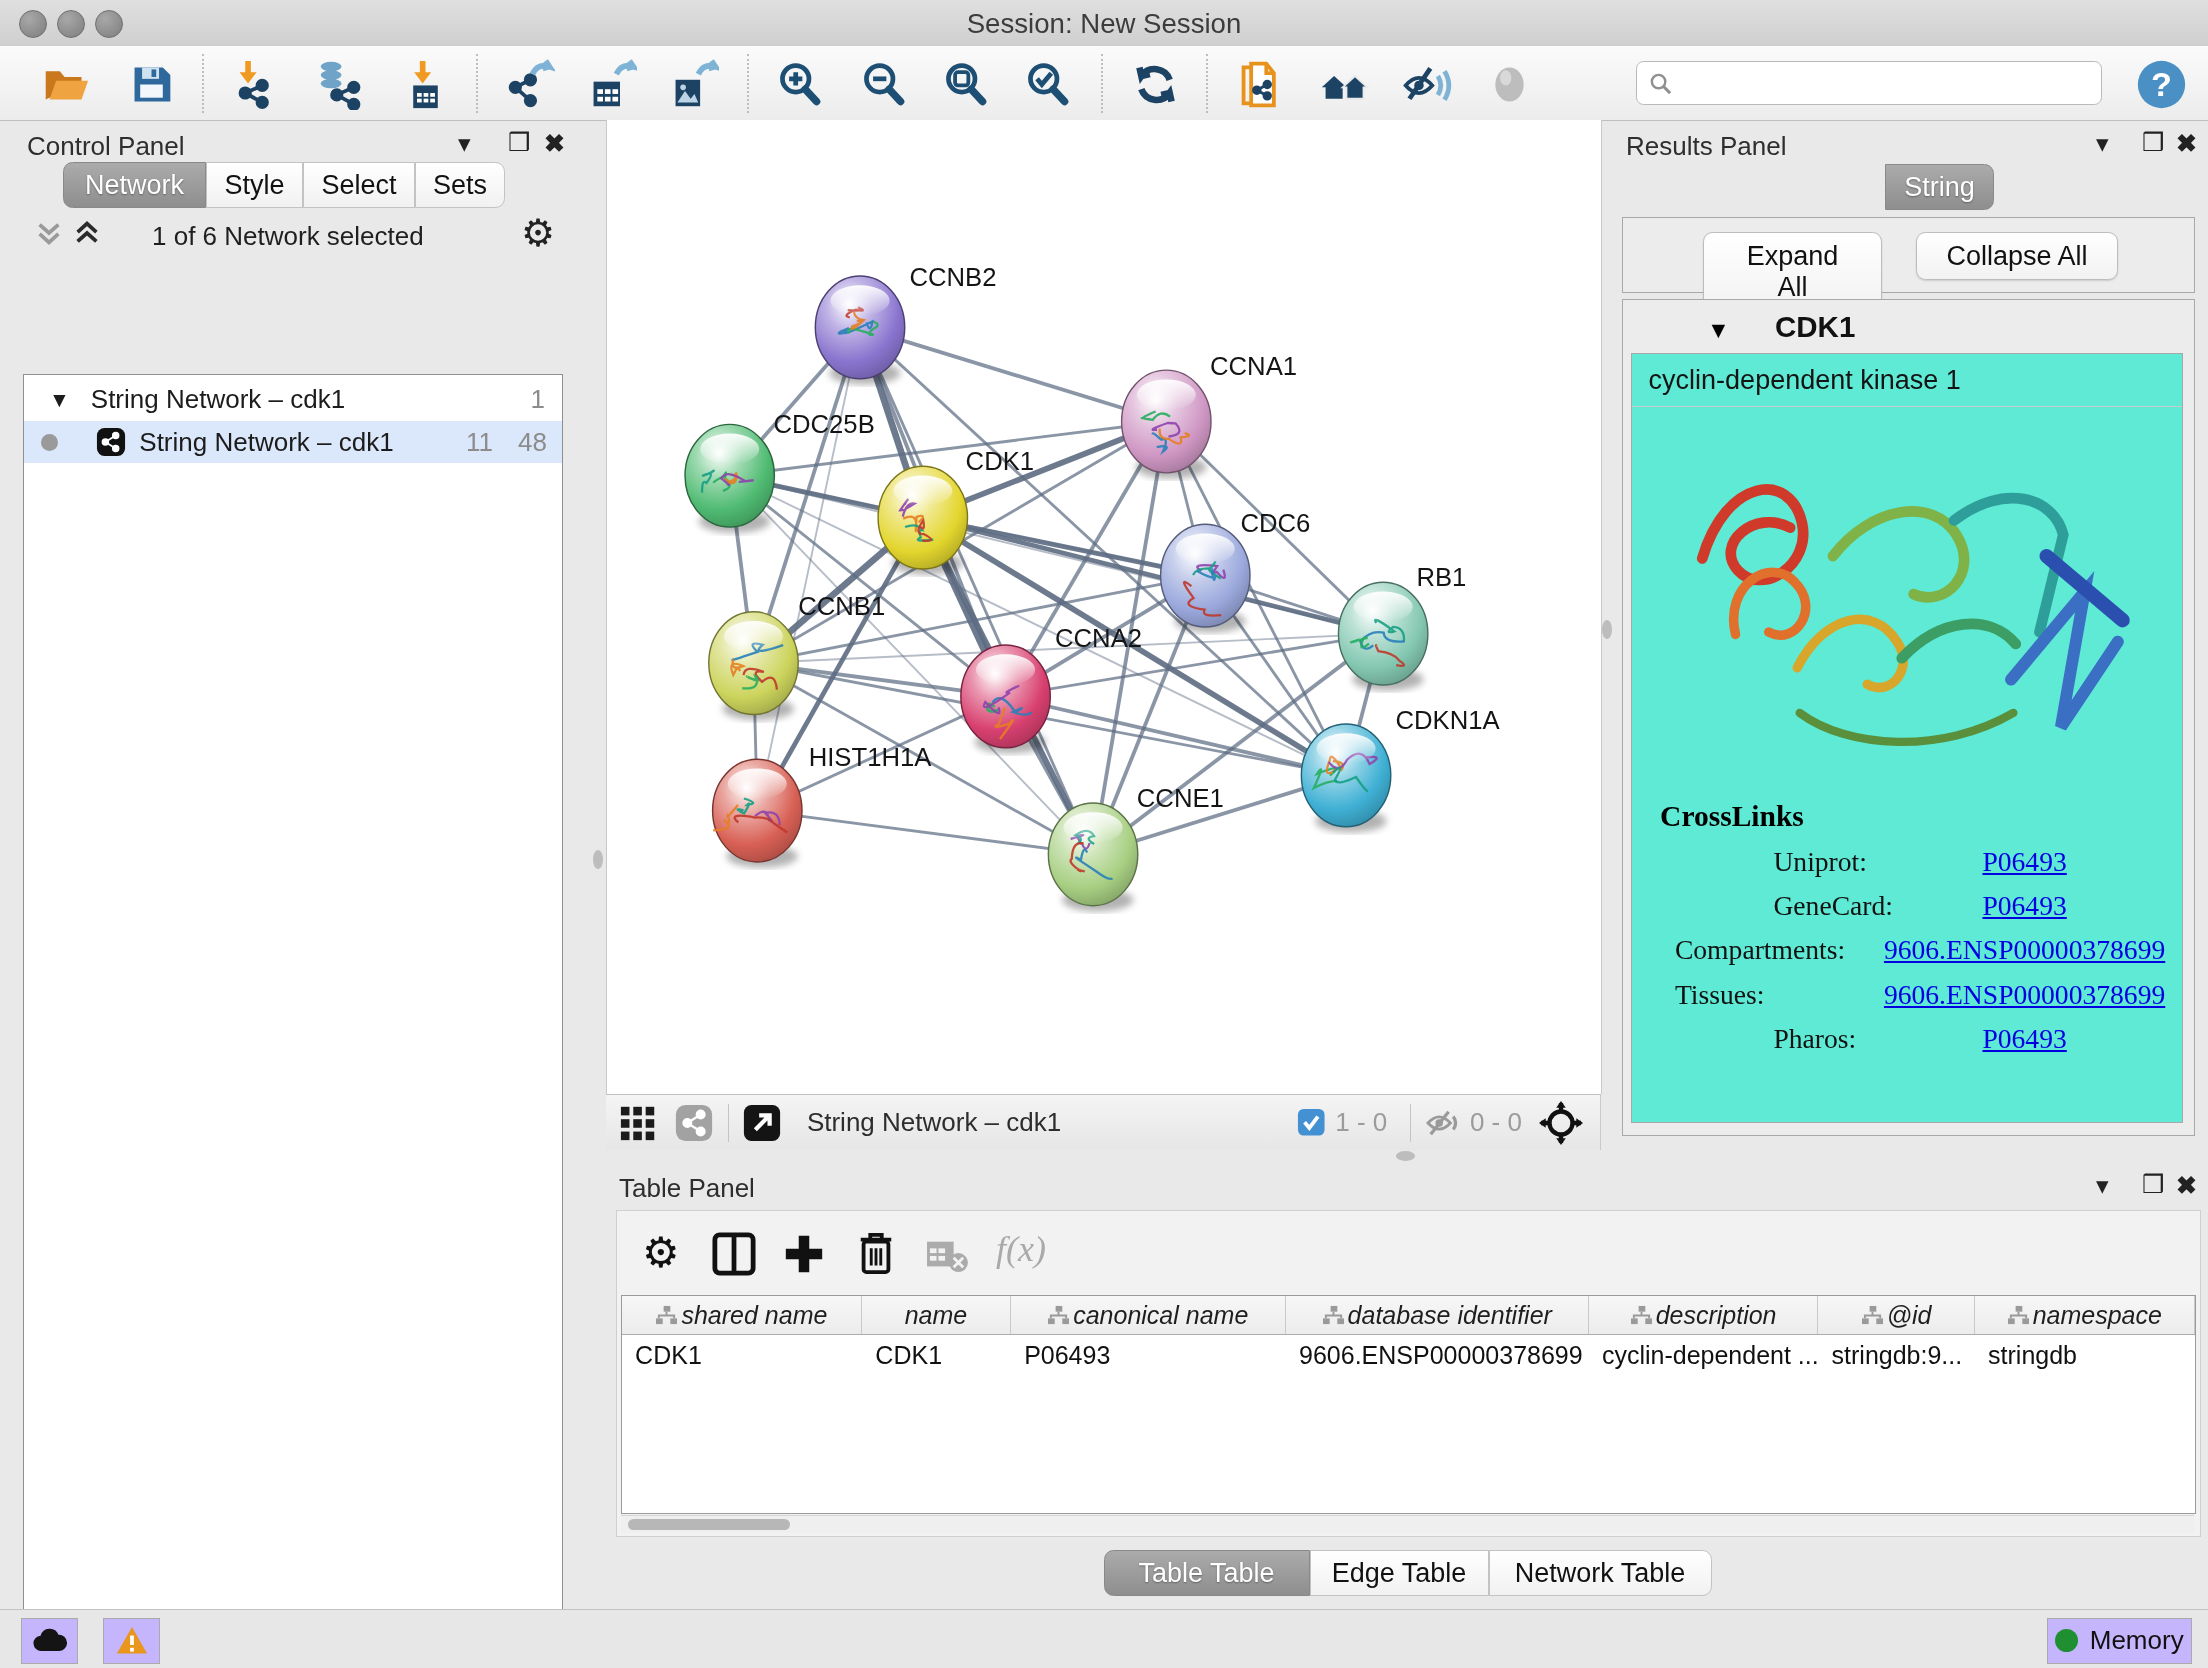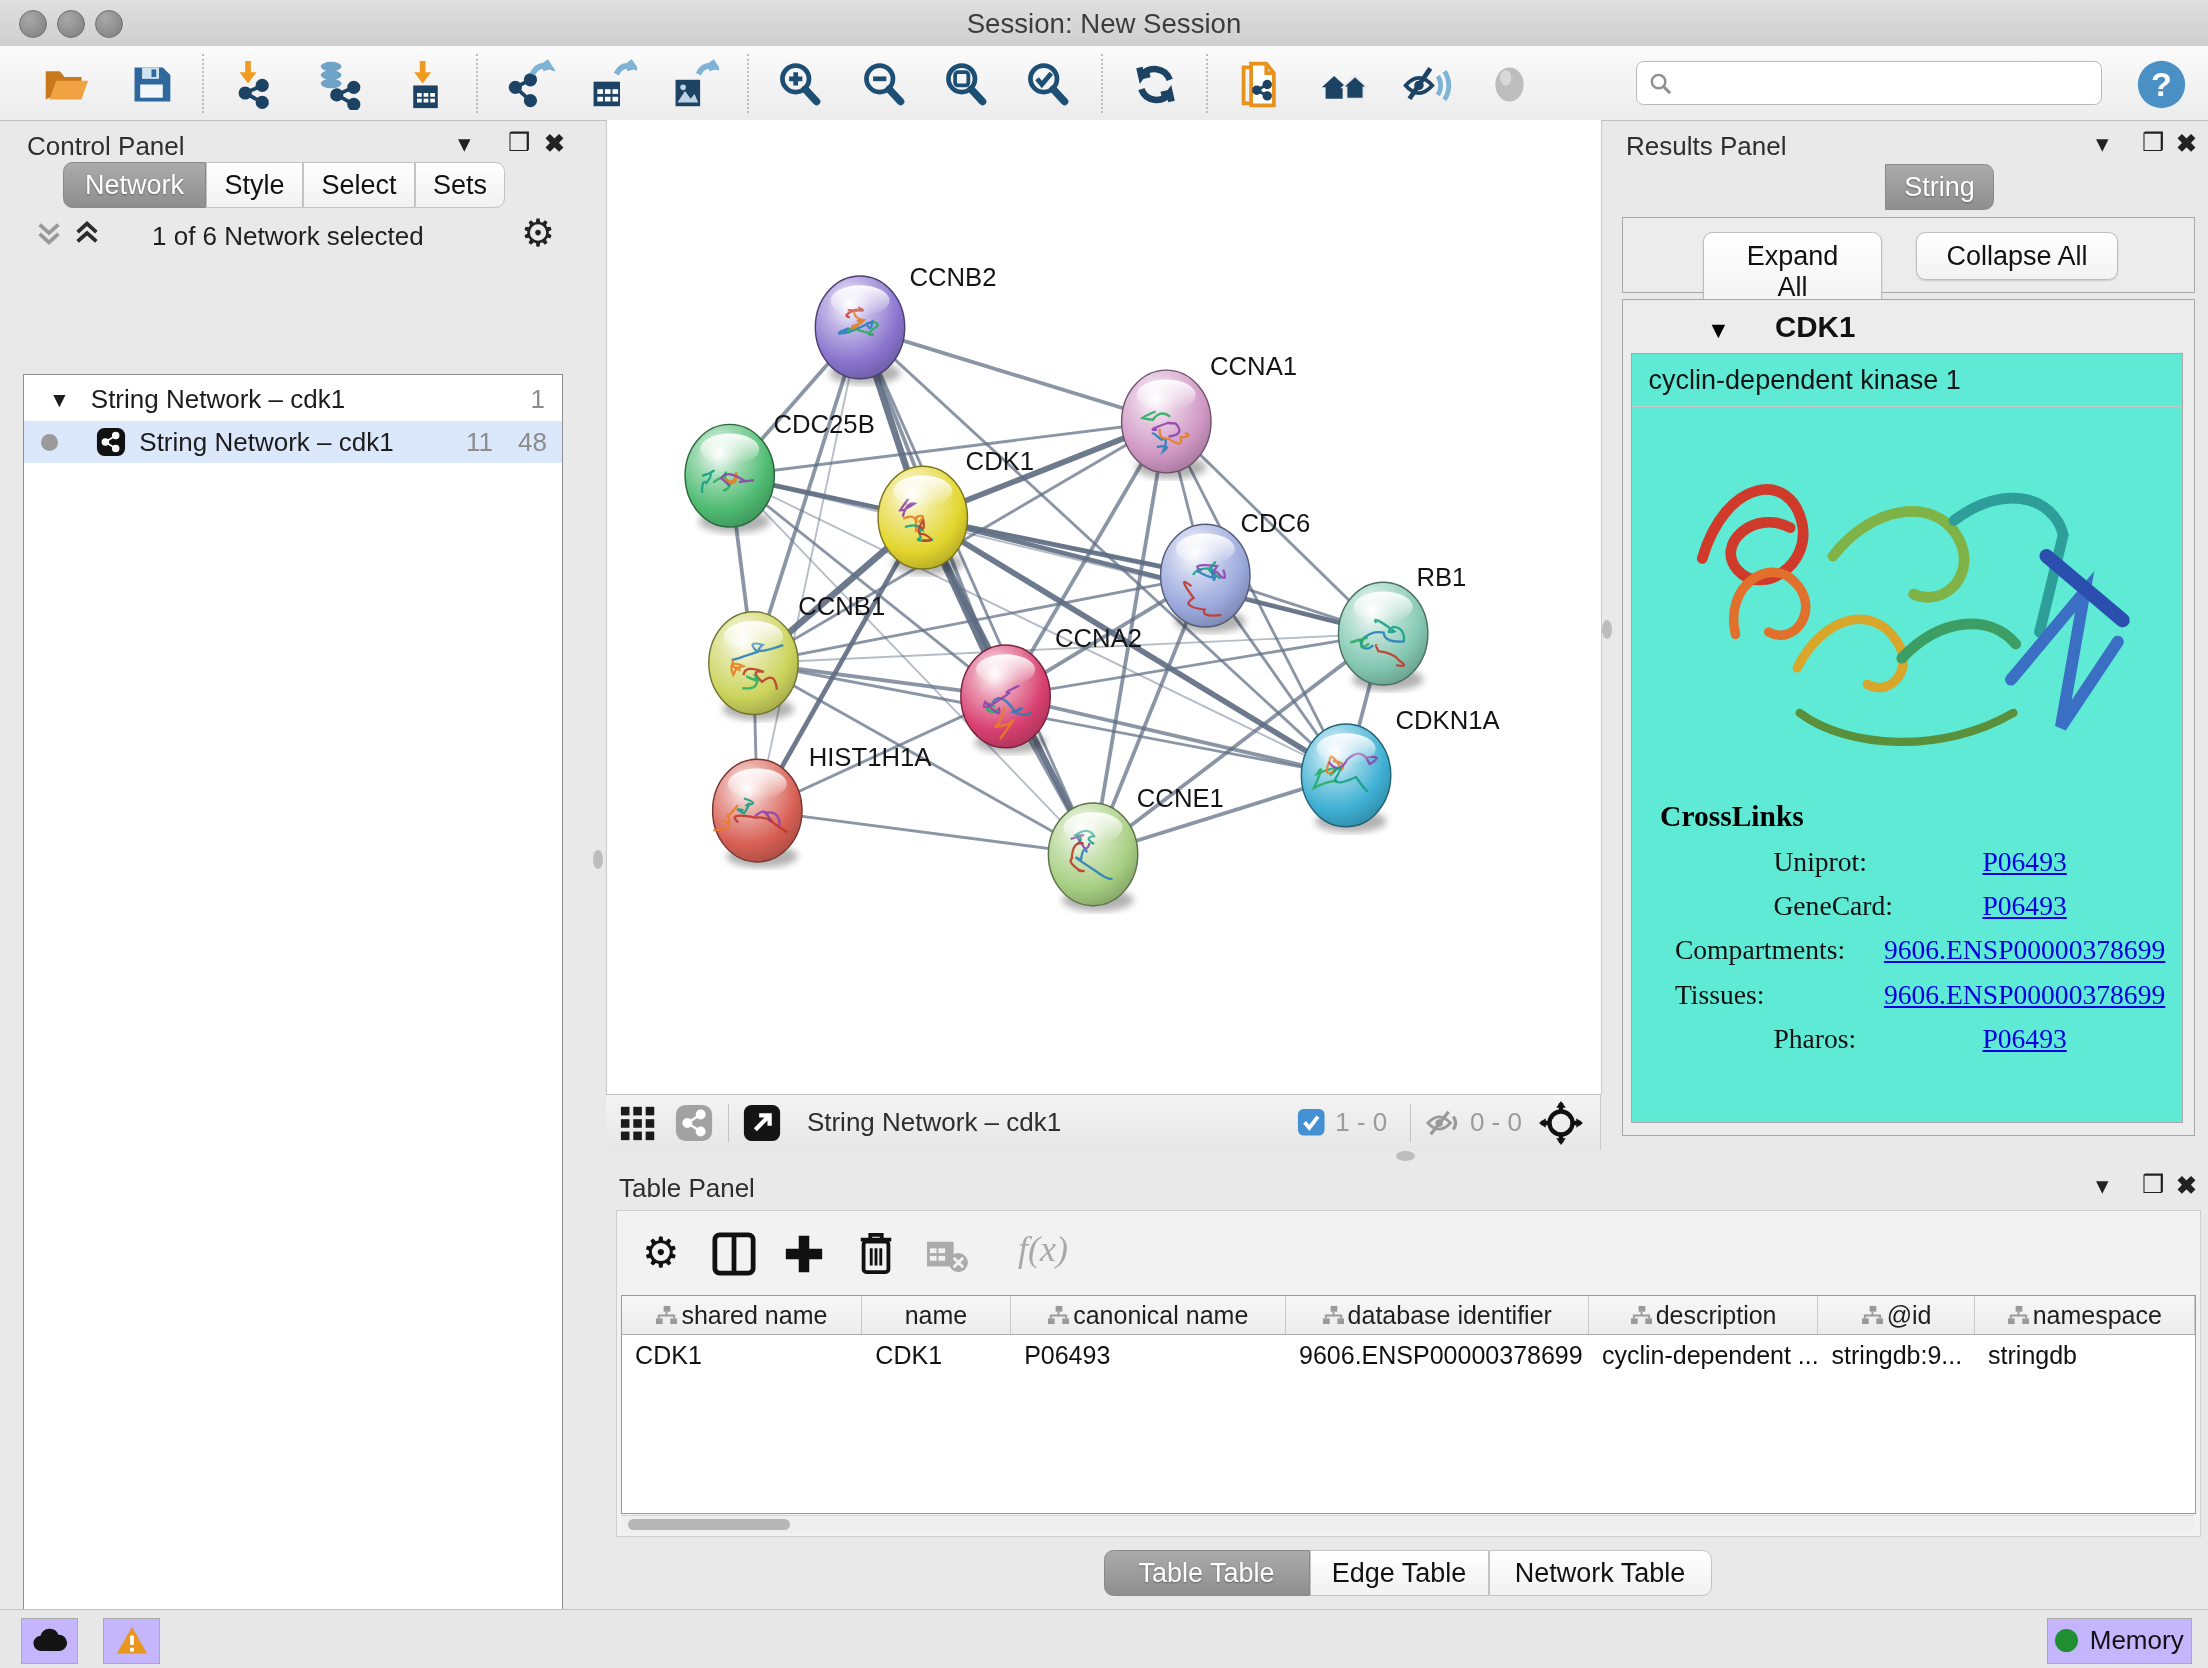--- a/index.html
+++ b/index.html
@@ -38,21 +38,21 @@
   .rbox{position:absolute;left:1622px;width:571px;border:1px solid #a8a8a8;background:#ececec;}
   .btn{background:linear-gradient(#ffffff,#f2f2f2);border:1px solid #bdbdbd;border-radius:9.5px;font-size:27px;color:#111;padding:7.6px 25px;box-shadow:0 1px 1.9px rgba(0,0,0,.15);}
   .serif{font-family:"Liberation Serif",serif;}
   .xl-row{display:flex;font-size:27.6px;margin:12.4px 0 12.4px 27px;justify-content:center;}
   .xl-row .lbl{width:209px;color:#111;}
   .xl-row a{color:#0000e0;text-decoration:underline;}
   
   #tablebox{left:616px;top:1210px;width:1583px;height:325px;background:#f2f2f2;border:1px solid #cfcfcf;}
   #tbl{position:absolute;left:3.8px;top:84px;width:1573px;height:217px;background:#fff;border:1px solid #9a9a9a;overflow:hidden;}
   .thead{display:flex;background:linear-gradient(#f7f7f7,#ececec);border-bottom:1px solid #adadad;height:38px;}
-  .th{display:flex;align-items:center;justify-content:center;font-size:25px;color:#1e1e1e;border-right:1px solid #c9c9c9;box-sizing:border-box;gap:3px;overflow:hidden;white-space:nowrap;}
+  .th{display:flex;align-items:center;justify-content:center;font-size:25px;color:#1e1e1e;border-right:1px solid #c9c9c9;box-sizing:border-box;gap:3px;overflow:hidden;white-space:nowrap;font-style:italic;}
   .trow{display:flex;height:40px;}
   .td{font-size:25px;color:#111;padding-left:13.3px;box-sizing:border-box;display:flex;align-items:center;overflow:hidden;white-space:nowrap;}
   #hscroll{position:absolute;left:3.8px;top:304px;width:1573px;height:17px;background:#efefef;border-top:1px solid #d5d5d5;}
   #hthumb{position:absolute;left:7.6px;top:2.9px;width:162px;height:11.4px;border-radius:5.7px;background:#b7b7b7;}
   
   #statusbar{left:0;top:1609px;width:2208px;height:59px;background:#e7e7e7;border-top:1px solid #c2c2c2;}
   .stbtn{position:absolute;top:7.6px;height:44px;background:#c4b5fd;border:1px solid #ababab;display:flex;align-items:center;justify-content:center;}
   .dot-handle{position:absolute;background:#bdbdbd;border-radius:50%;}
   svg{display:block;}
   text{font-family:"Liberation Sans",sans-serif;}
@@ -703,21 +703,21 @@
               <rect x="5" y="13" width="7" height="5"></rect>
               <rect x="14" y="13" width="7" height="5"></rect>
               <rect x="5" y="21" width="7" height="5"></rect>
               <rect x="14" y="21" width="7" height="5"></rect>
             </g>
             <circle cx="35" cy="28" r="10"></circle>
             <path d="M30 23 l10 10 M40 23 l-10 10" stroke="#f2f2f2" stroke-width="3"></path>
           </g>
         </svg>
     </span>
-    <span class="abs" style="left:401px;top:17px;font-size:36px;color:#a9a9a9;font-style:italic;font-family:'Liberation Serif',serif">f(x)</span>
+    <span class="abs" style="left:379px;top:17px;font-size:36px;color:#a9a9a9;font-style:italic;font-family:'Liberation Serif',serif">f(x)</span>
     <div id="tbl">
       <div class="thead" id="tbl-head">
           <div class="th" style="width: 249px;">
             <span>
               <svg width="23" height="21" viewBox="0 0 24 22">
                 <g fill="#9a9a9a">
                   <rect x="9" y="1" width="7" height="6"></rect>
                   <rect x="1" y="14" width="7" height="6"></rect>
                   <rect x="16" y="14" width="7" height="6"></rect>
                   <path d="M12 7 v4 M4 14 v-3 h16 v3" stroke="#9a9a9a" stroke-width="2" fill="none"></path>

